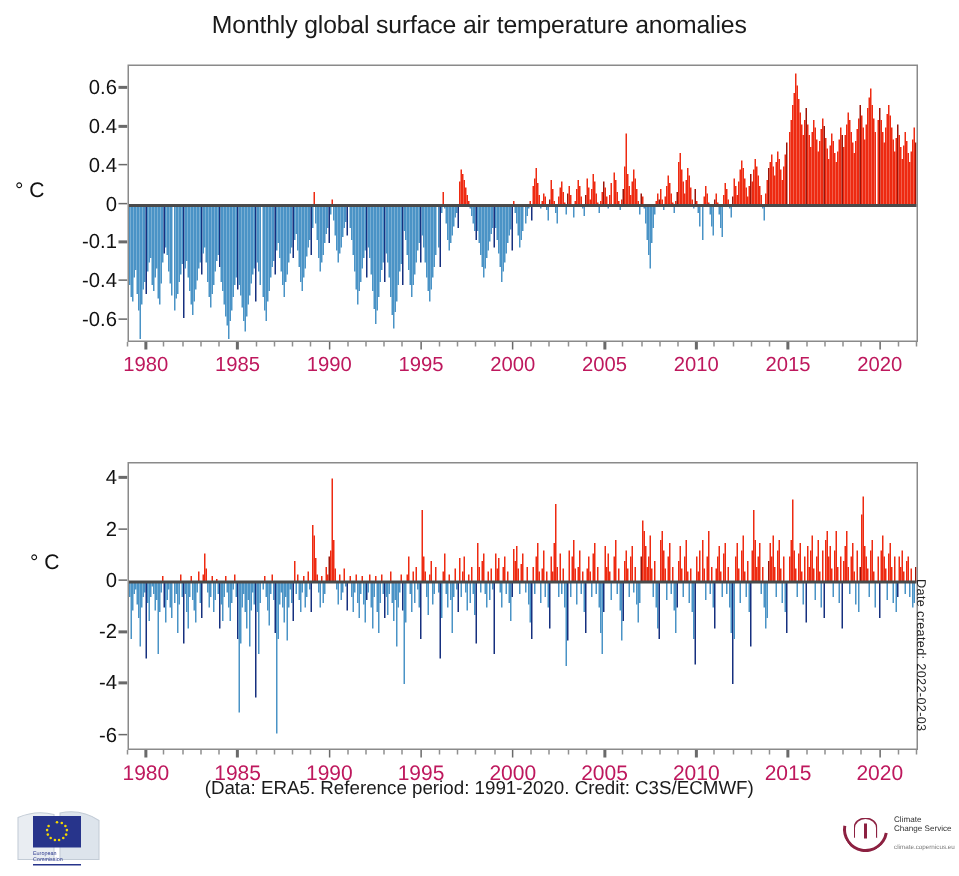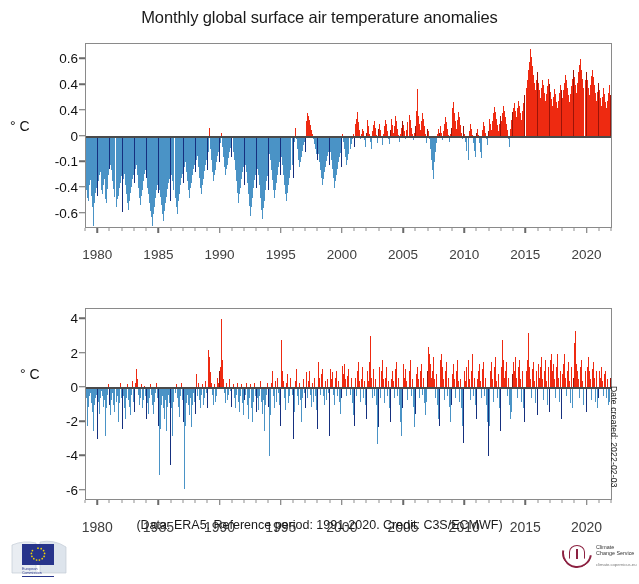--- a/index.html
+++ b/index.html
@@ -88,24 +88,23 @@
   .xtick-mark {
     position: absolute; top: 0; width: 1.5px; height: 5px;
     background: #6a6a6a; transform: translateX(-50%);
   }
   .xtick-minor {
     position: absolute; top: 0; width: 1px; height: 3px;
     background: #909090; transform: translateX(-50%);
   }
   .xtick-label {
     position: absolute; top: 7px;
-    font-size: 13.5px; color: #404040;
+    font-size: 13.5px; color: #be185d;
     transform: translateX(-50%);
     white-space: nowrap;
-    margin-top: 12px;
   }
   #panel-europe .xtick-label { font-size: 14px; }
 
   
   #date-created {
     position: absolute;
     left: 619px; top: 386px;
     font-size: 8.5px;
     color: #222;
     transform-origin: left top;

